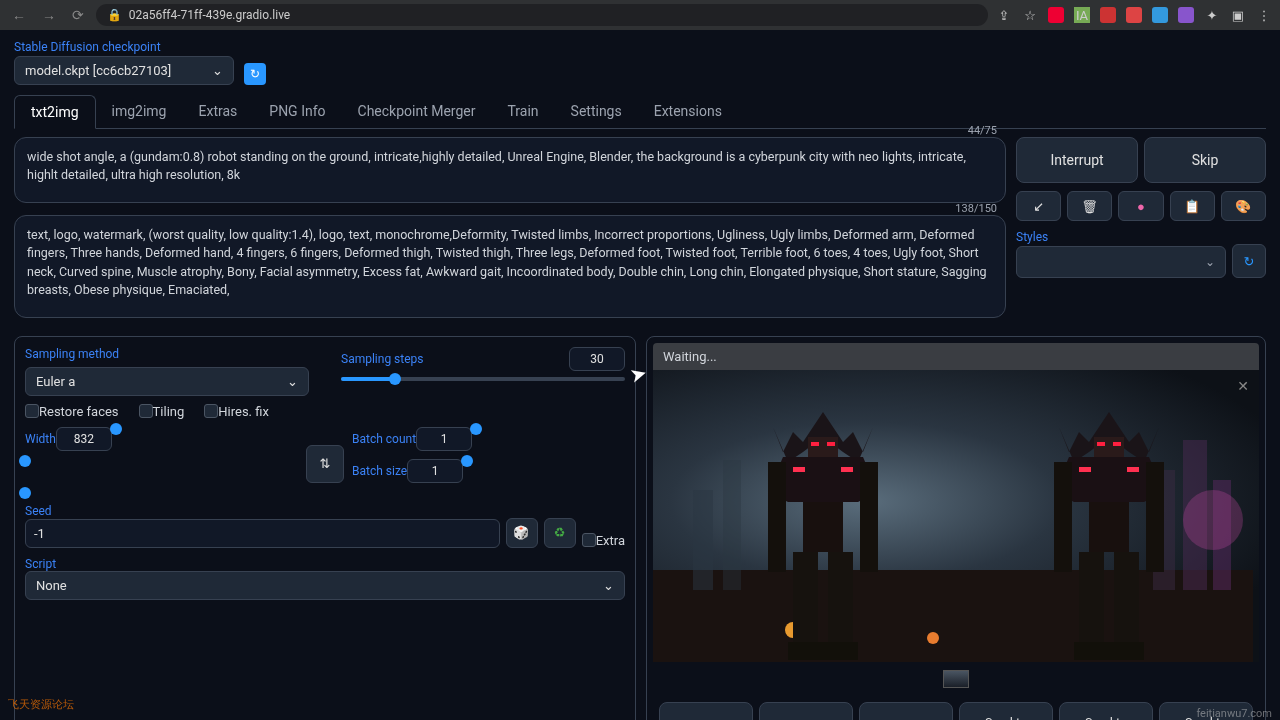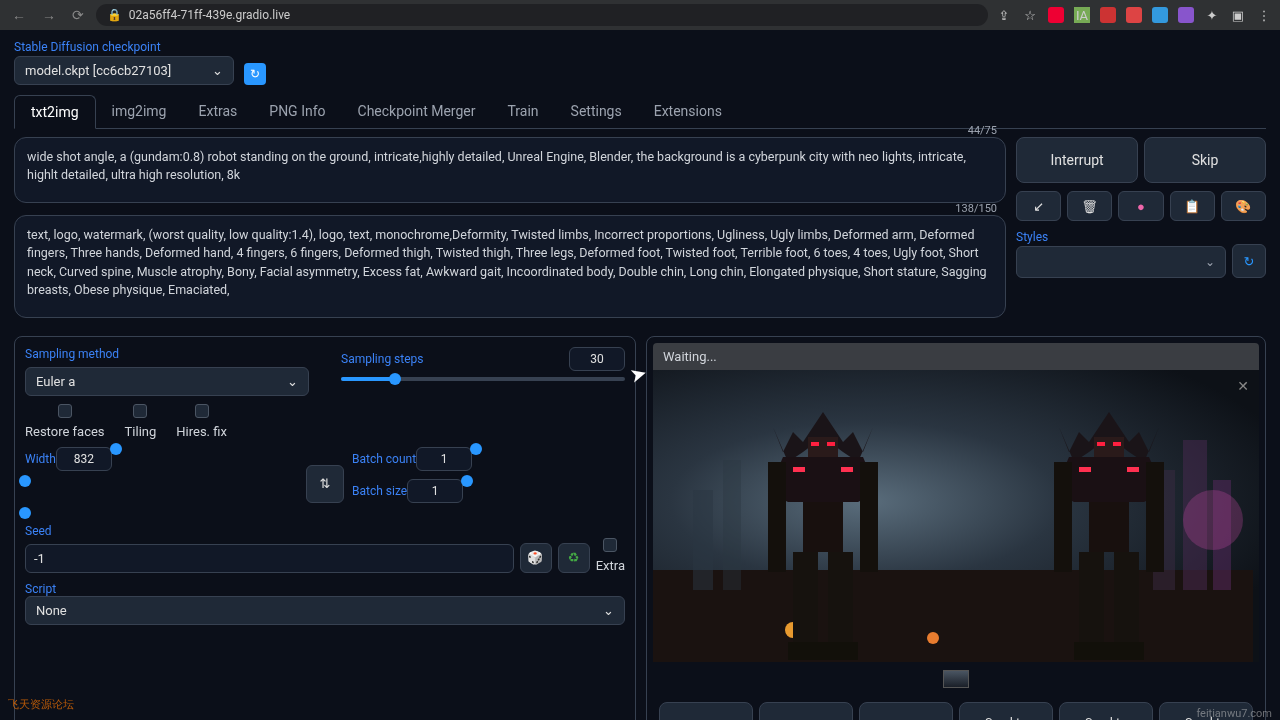--- a/index.html
+++ b/index.html
@@ -192,21 +192,21 @@
 .slider-thumb {
   width: 12px;
   height: 12px;
   background: #2997ff;
   border-radius: 50%;
   position: absolute;
   top: -4px;
   transform: translateX(-50%);
 }
 .checks { display: flex; gap: 20px; }
-.check { display: flex; align-items: center; gap: 6px; font-size: 13px; color: #d1d5db; flex-direction: column; }
+.check { display: flex; align-items: center; gap: 0; font-size: 13px; color: #d1d5db; }
 .checkbox {
   width: 14px;
   height: 14px;
   border: 1px solid #4b5563;
   border-radius: 3px;
   background: #1f2937;
 }
 .wh-row { display: flex; gap: 8px; align-items: flex-start; }
 .wh-col { flex: 1; display: flex; flex-direction: column; gap: 8px; }
 .swap-btn {

